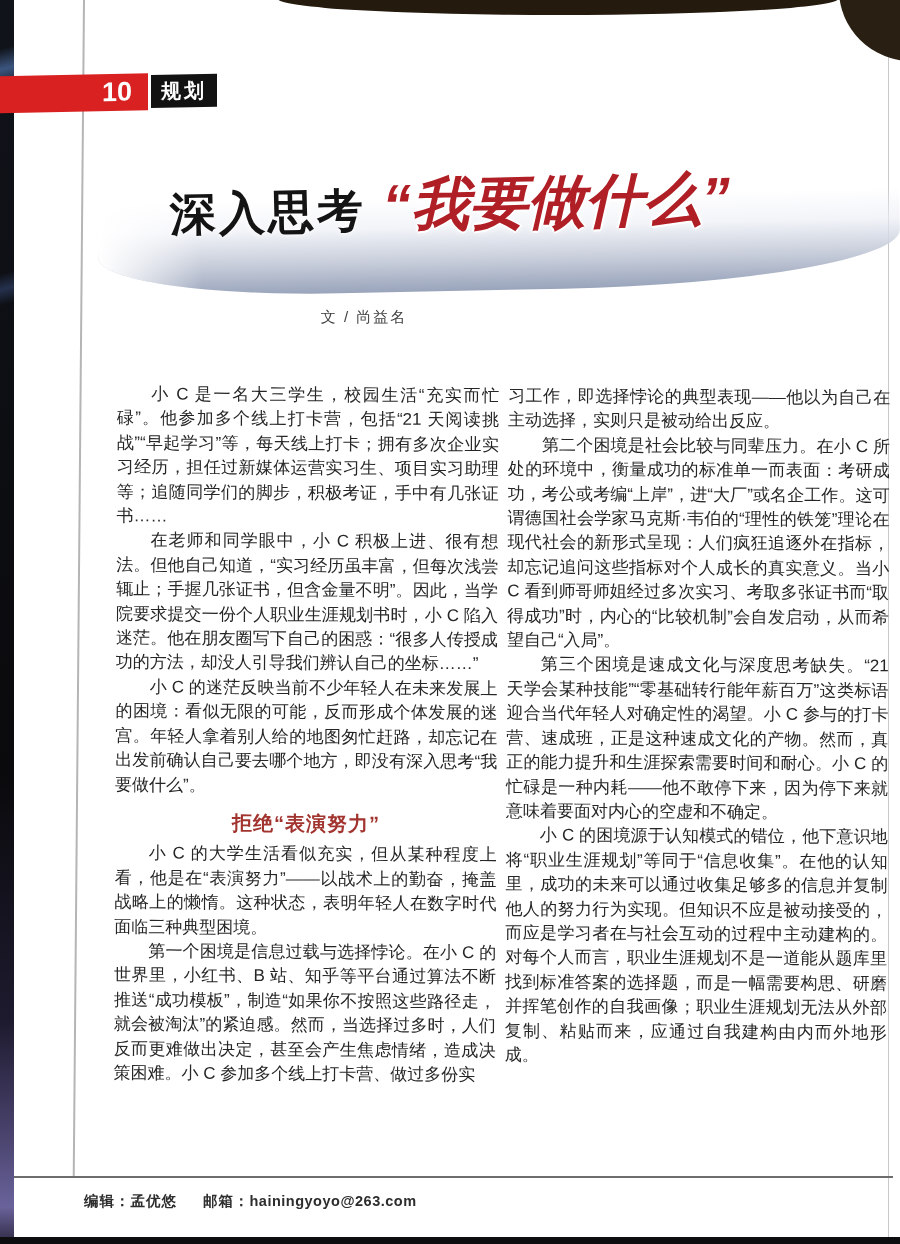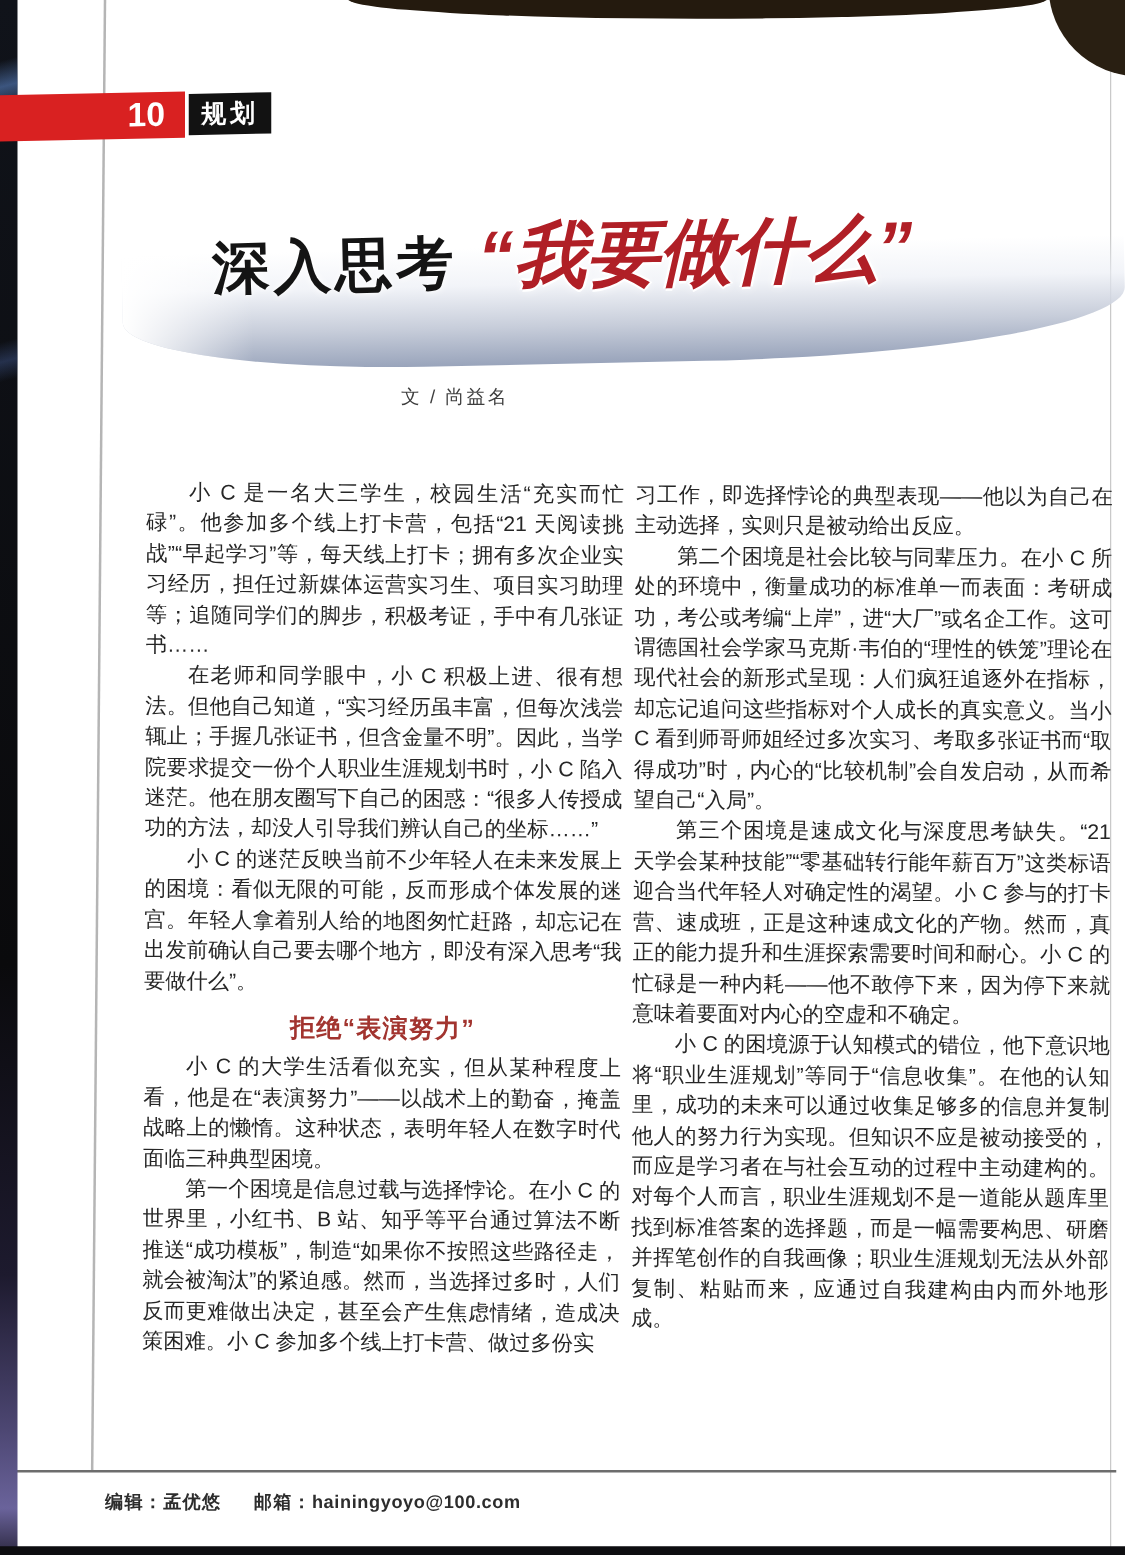--- a/index.html
+++ b/index.html
@@ -145,14 +145,14 @@
   </div>
   <div class="col col-right">
     <p class="no-indent">习工作，即选择悖论的典型表现——他以为自己在主动选择，实则只是被动给出反应。</p>
     <p>第二个困境是社会比较与同辈压力。在小 C 所处的环境中，衡量成功的标准单一而表面：考研成功，考公或考编“上岸”，进“大厂”或名企工作。这可谓德国社会学家马克斯·韦伯的“理性的铁笼”理论在现代社会的新形式呈现：人们疯狂追逐外在指标，却忘记追问这些指标对个人成长的真实意义。当小 C 看到师哥师姐经过多次实习、考取多张证书而“取得成功”时，内心的“比较机制”会自发启动，从而希望自己“入局”。</p>
     <p>第三个困境是速成文化与深度思考缺失。“21 天学会某种技能”“零基础转行能年薪百万”这类标语迎合当代年轻人对确定性的渴望。小 C 参与的打卡营、速成班，正是这种速成文化的产物。然而，真正的能力提升和生涯探索需要时间和耐心。小 C 的忙碌是一种内耗——他不敢停下来，因为停下来就意味着要面对内心的空虚和不确定。</p>
     <p>小 C 的困境源于认知模式的错位，他下意识地将“职业生涯规划”等同于“信息收集”。在他的认知里，成功的未来可以通过收集足够多的信息并复制他人的努力行为实现。但知识不应是被动接受的，而应是学习者在与社会互动的过程中主动建构的。对每个人而言，职业生涯规划不是一道能从题库里找到标准答案的选择题，而是一幅需要构思、研磨并挥笔创作的自我画像；职业生涯规划无法从外部复制、粘贴而来，应通过自我建构由内而外地形成。</p>
   </div>
 </div>
 
 <div class="footer">
-  <span>编辑：</span><span>孟优悠</span><span class="email-group"><span>邮箱：</span><span class="email">hainingyoyo@100.com</span></span>
+  <span>编辑：</span><span>孟优悠</span><span class="email-group"><span>邮箱：</span><span class="email">hainingyoyo@263.com</span></span>
 </div>
 
 </body></html>

